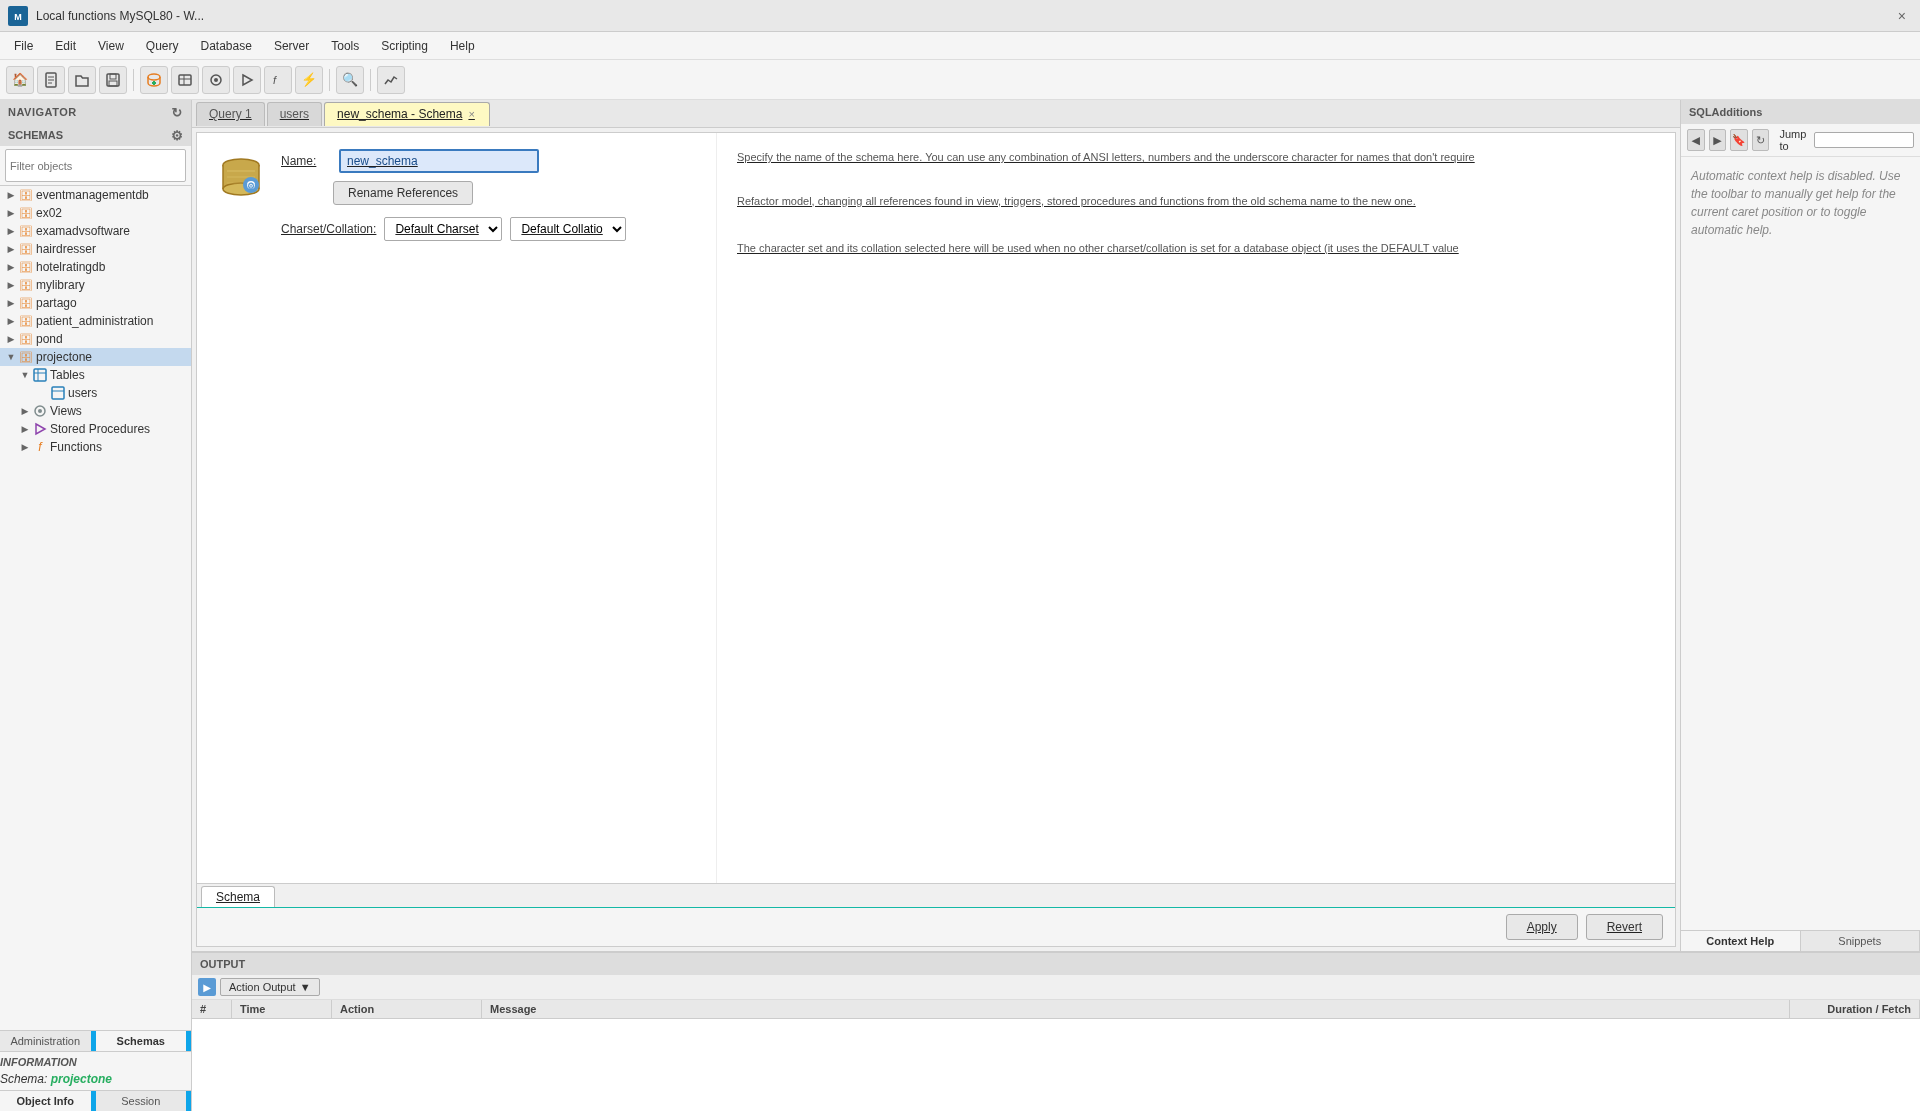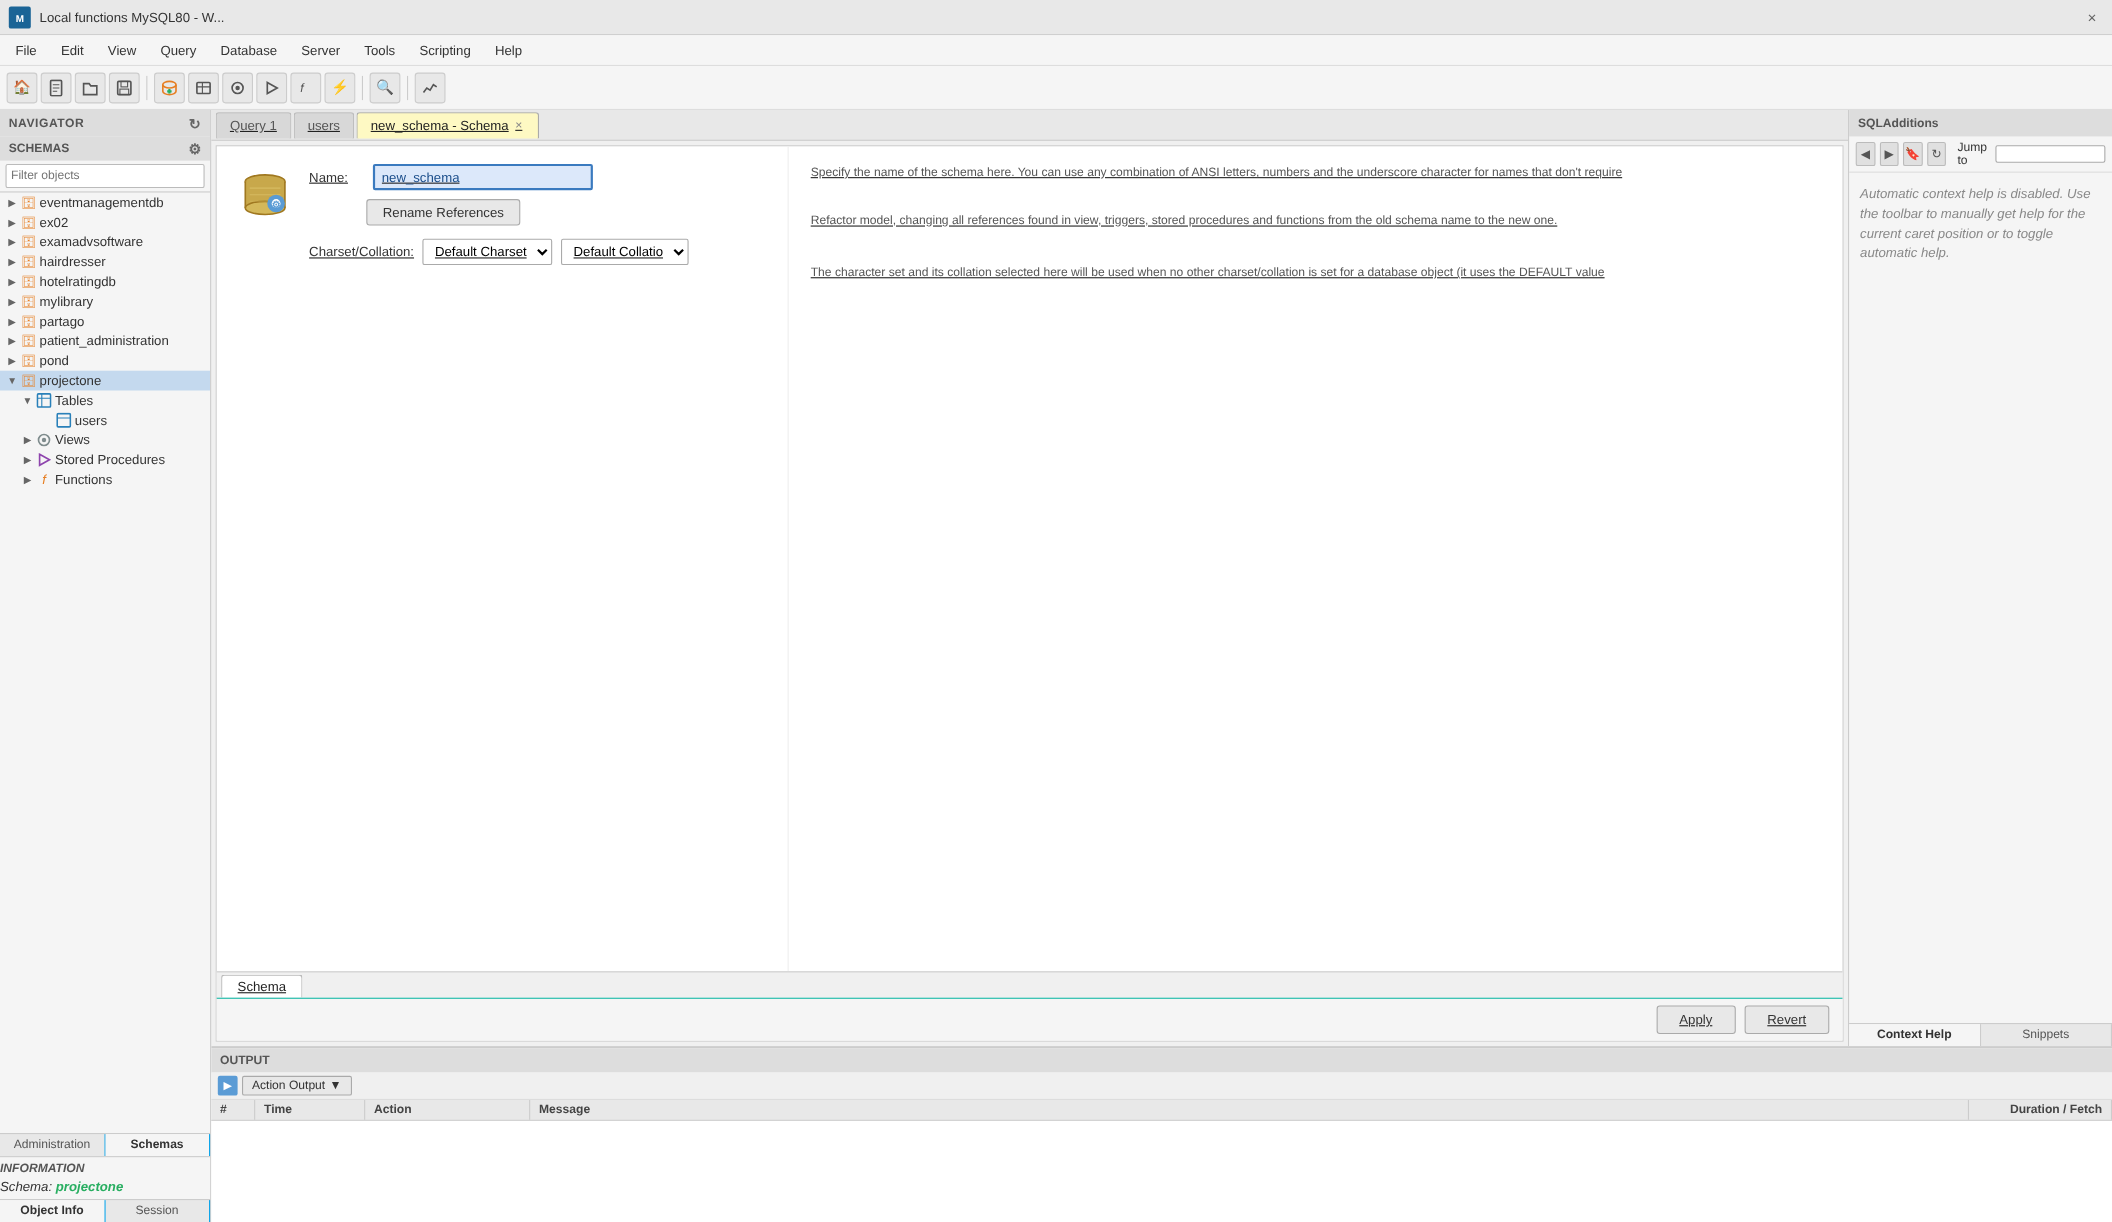--- a/index.html
+++ b/index.html
@@ -99,21 +99,21 @@
       align-items: center;
       justify-content: space-between;
       height: 22px;
     }
     #filter-box {
       padding: 3px 5px;
       border-bottom: 1px solid #ccc;
     }
     #filter-input {
       width: 100%;
-      height: 22px;
+      height: 33px;
       border: 1px solid #bbb;
       border-radius: 2px;
       padding: 0 4px;
       font-size: 11px;
       background: white;
     }
     #tree-area {
       flex: 1;
       overflow-y: auto;
       overflow-x: hidden;
@@ -157,21 +157,21 @@
       display: flex;
       border-top: 1px solid #ccc;
       background: #e8e8e8;
     }
     .nav-bottom-tab {
       flex: 1;
       padding: 4px 6px;
       text-align: center;
       font-size: 11px;
       cursor: pointer;
-      border-right: 1px solid #0ea5e9;
+      border-right: 5px solid #0ea5e9;
       color: #555;
     }
     .nav-bottom-tab.active { background: #f5f5f5; font-weight: bold; color: #333; }
 
     
     #info-panel {
       border-top: 1px solid #ccc;
       background: #f5f5f5;
       padding: 4px 0;
       font-style: italic;

